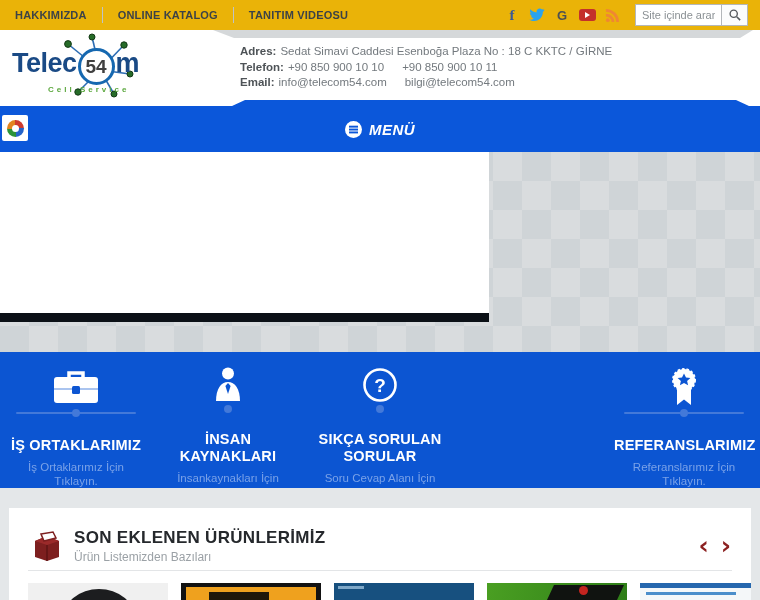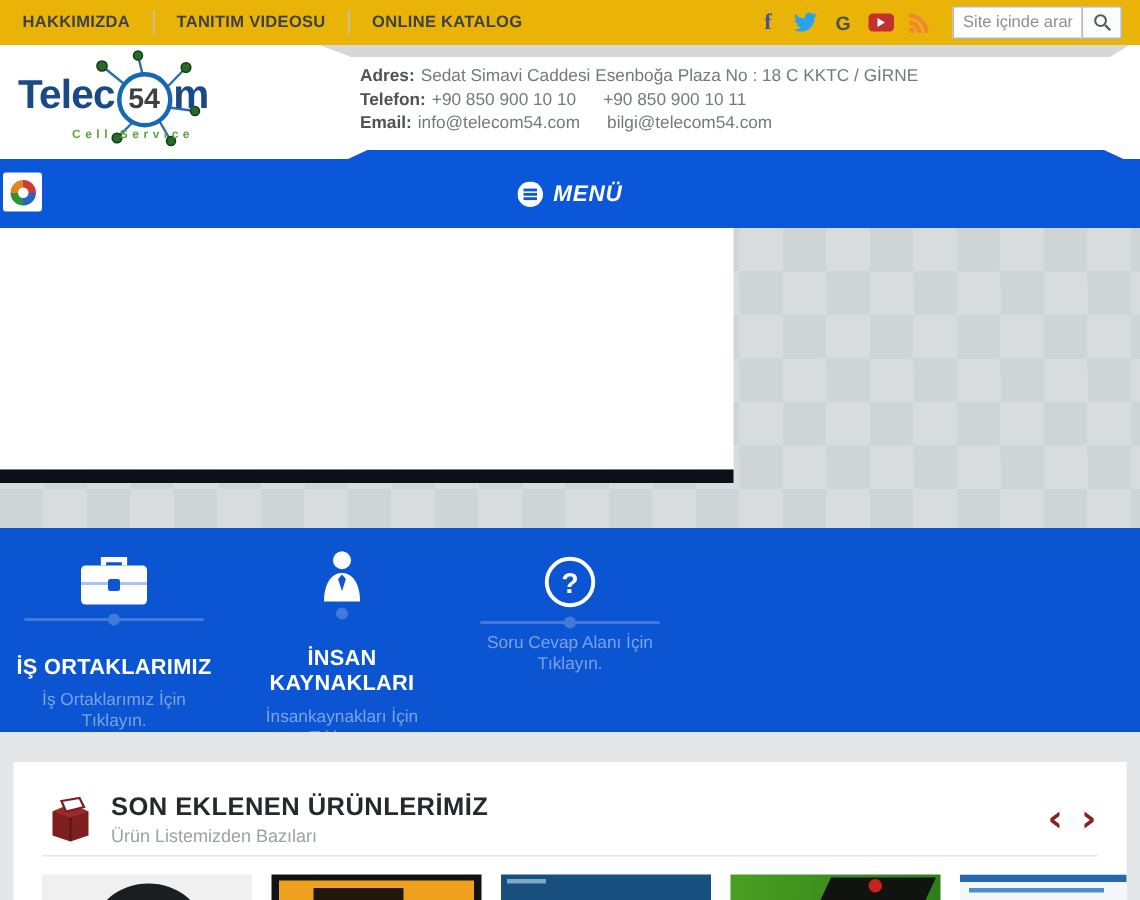--- a/index.html
+++ b/index.html
@@ -135,22 +135,22 @@
   .thumb.t5 { background:#f4f7f9; }
   .thumb.t5::before { content:""; position:absolute; left:0; top:0; width:100%; height:5px; background:#2667ae; }
   .thumb.t5::after { content:""; position:absolute; left:6px; top:9px; width:90px; height:3px; background:#4b8ecb; }
 </style>
 </head>
 <body>
 
 <div class="topbar">
   <div class="topnav">
     <div class="topnav-item">HAKKIMIZDA</div>
+    <div class="topnav-item">ONLINE KATALOG</div>
     <div class="topnav-item">TANITIM VIDEOSU</div>
-    <div class="topnav-item">ONLINE KATALOG</div>
   </div>
   <div class="topbar-right">
     <div class="social">
       <span class="social-icon">
           <span class="fb-glyph">f</span>
         </span>
       <span class="social-icon">
         <svg width="16" height="14" viewBox="0 0 24 20">
             <path fill="#2aa3ef" d="M23 2.3c-.8.4-1.7.6-2.6.8.9-.6 1.6-1.5 2-2.5-.9.5-1.9.9-2.9 1.1C18.6.8 17.4.3 16 .3c-2.6 0-4.7 2.1-4.7 4.7 0 .4 0 .7.1 1.1C7.7 5.9 4.3 4.1 2 1.4c-.4.7-.6 1.5-.6 2.3 0 1.6.8 3.1 2.1 3.9-.8 0-1.5-.2-2.2-.6v.1c0 2.3 1.6 4.2 3.8 4.6-.4.1-.8.2-1.2.2-.3 0-.6 0-.9-.1.6 1.9 2.3 3.2 4.4 3.3-1.6 1.3-3.6 2-5.8 2-.4 0-.7 0-1.1-.1 2.1 1.3 4.5 2.1 7.1 2.1 8.5 0 13.2-7.1 13.2-13.2v-.6c.9-.6 1.7-1.6 2.2-2.6z"></path>
           </svg>
@@ -273,27 +273,41 @@
     <div class="feature-sub">İnsankaynakları İçin Tıklayın.</div>
   </div>
   <div class="feature">
     <div class="feature-iconwrap">
       <svg width="36" height="36" viewBox="0 0 36 36">
           <circle cx="18" cy="18" r="15.5" fill="none" stroke="#fff" stroke-width="2.6"></circle>
           <text x="18" y="25" text-anchor="middle" font-family="Liberation Sans, sans-serif" font-size="19" font-weight="bold" fill="#fff">?</text>
         </svg>
     </div>
     <div class="feature-line"></div>
+    <div class="feature-title">SIKÇA SORULAN SORULAR</div>
     <div class="feature-sub">Soru Cevap Alanı İçin Tıklayın.</div>
   </div>
   <div class="feature empty">
     <div class="feature-iconwrap"></div>
     <div class="feature-line"></div>
     <div class="feature-title"></div>
     <div class="feature-sub"></div>
+  </div>
+  <div class="feature">
+    <div class="feature-iconwrap">
+      <svg width="28" height="38" viewBox="0 0 28 38">
+          <path d="M7 21h14v16l-7-5.5L7 37z" fill="#fff"></path>
+          <circle cx="14" cy="12" r="11" fill="#fff"></circle>
+          <circle cx="14" cy="12" r="11" fill="none" stroke="#fff" stroke-width="2" stroke-dasharray="2.5 2"></circle>
+          <path d="M14 5.5l2 4 4.4.4-3.3 3 1 4.3-4.1-2.3-4.1 2.3 1-4.3-3.3-3 4.4-.4z" fill="#0c55d2"></path>
+        </svg>
+    </div>
+    <div class="feature-line"></div>
+    <div class="feature-title">REFERANSLARIMIZ</div>
+    <div class="feature-sub">Referanslarımız İçin Tıklayın.</div>
   </div>
 </div>
 
 <div class="bottom-bg"></div>
 <div class="products">
   <div class="products-head">
     <svg width="32" height="30" viewBox="0 0 32 30">
         <path d="M4 10l12-5 12 5v16l-12 4-12-4z" fill="#7d1f1f"></path>
         <path d="M4 10l12 4 12-4-12-5z" fill="#9b2a2a"></path>
         <path d="M16 14v16" stroke="#5e1414" stroke-width="1.5"></path>

